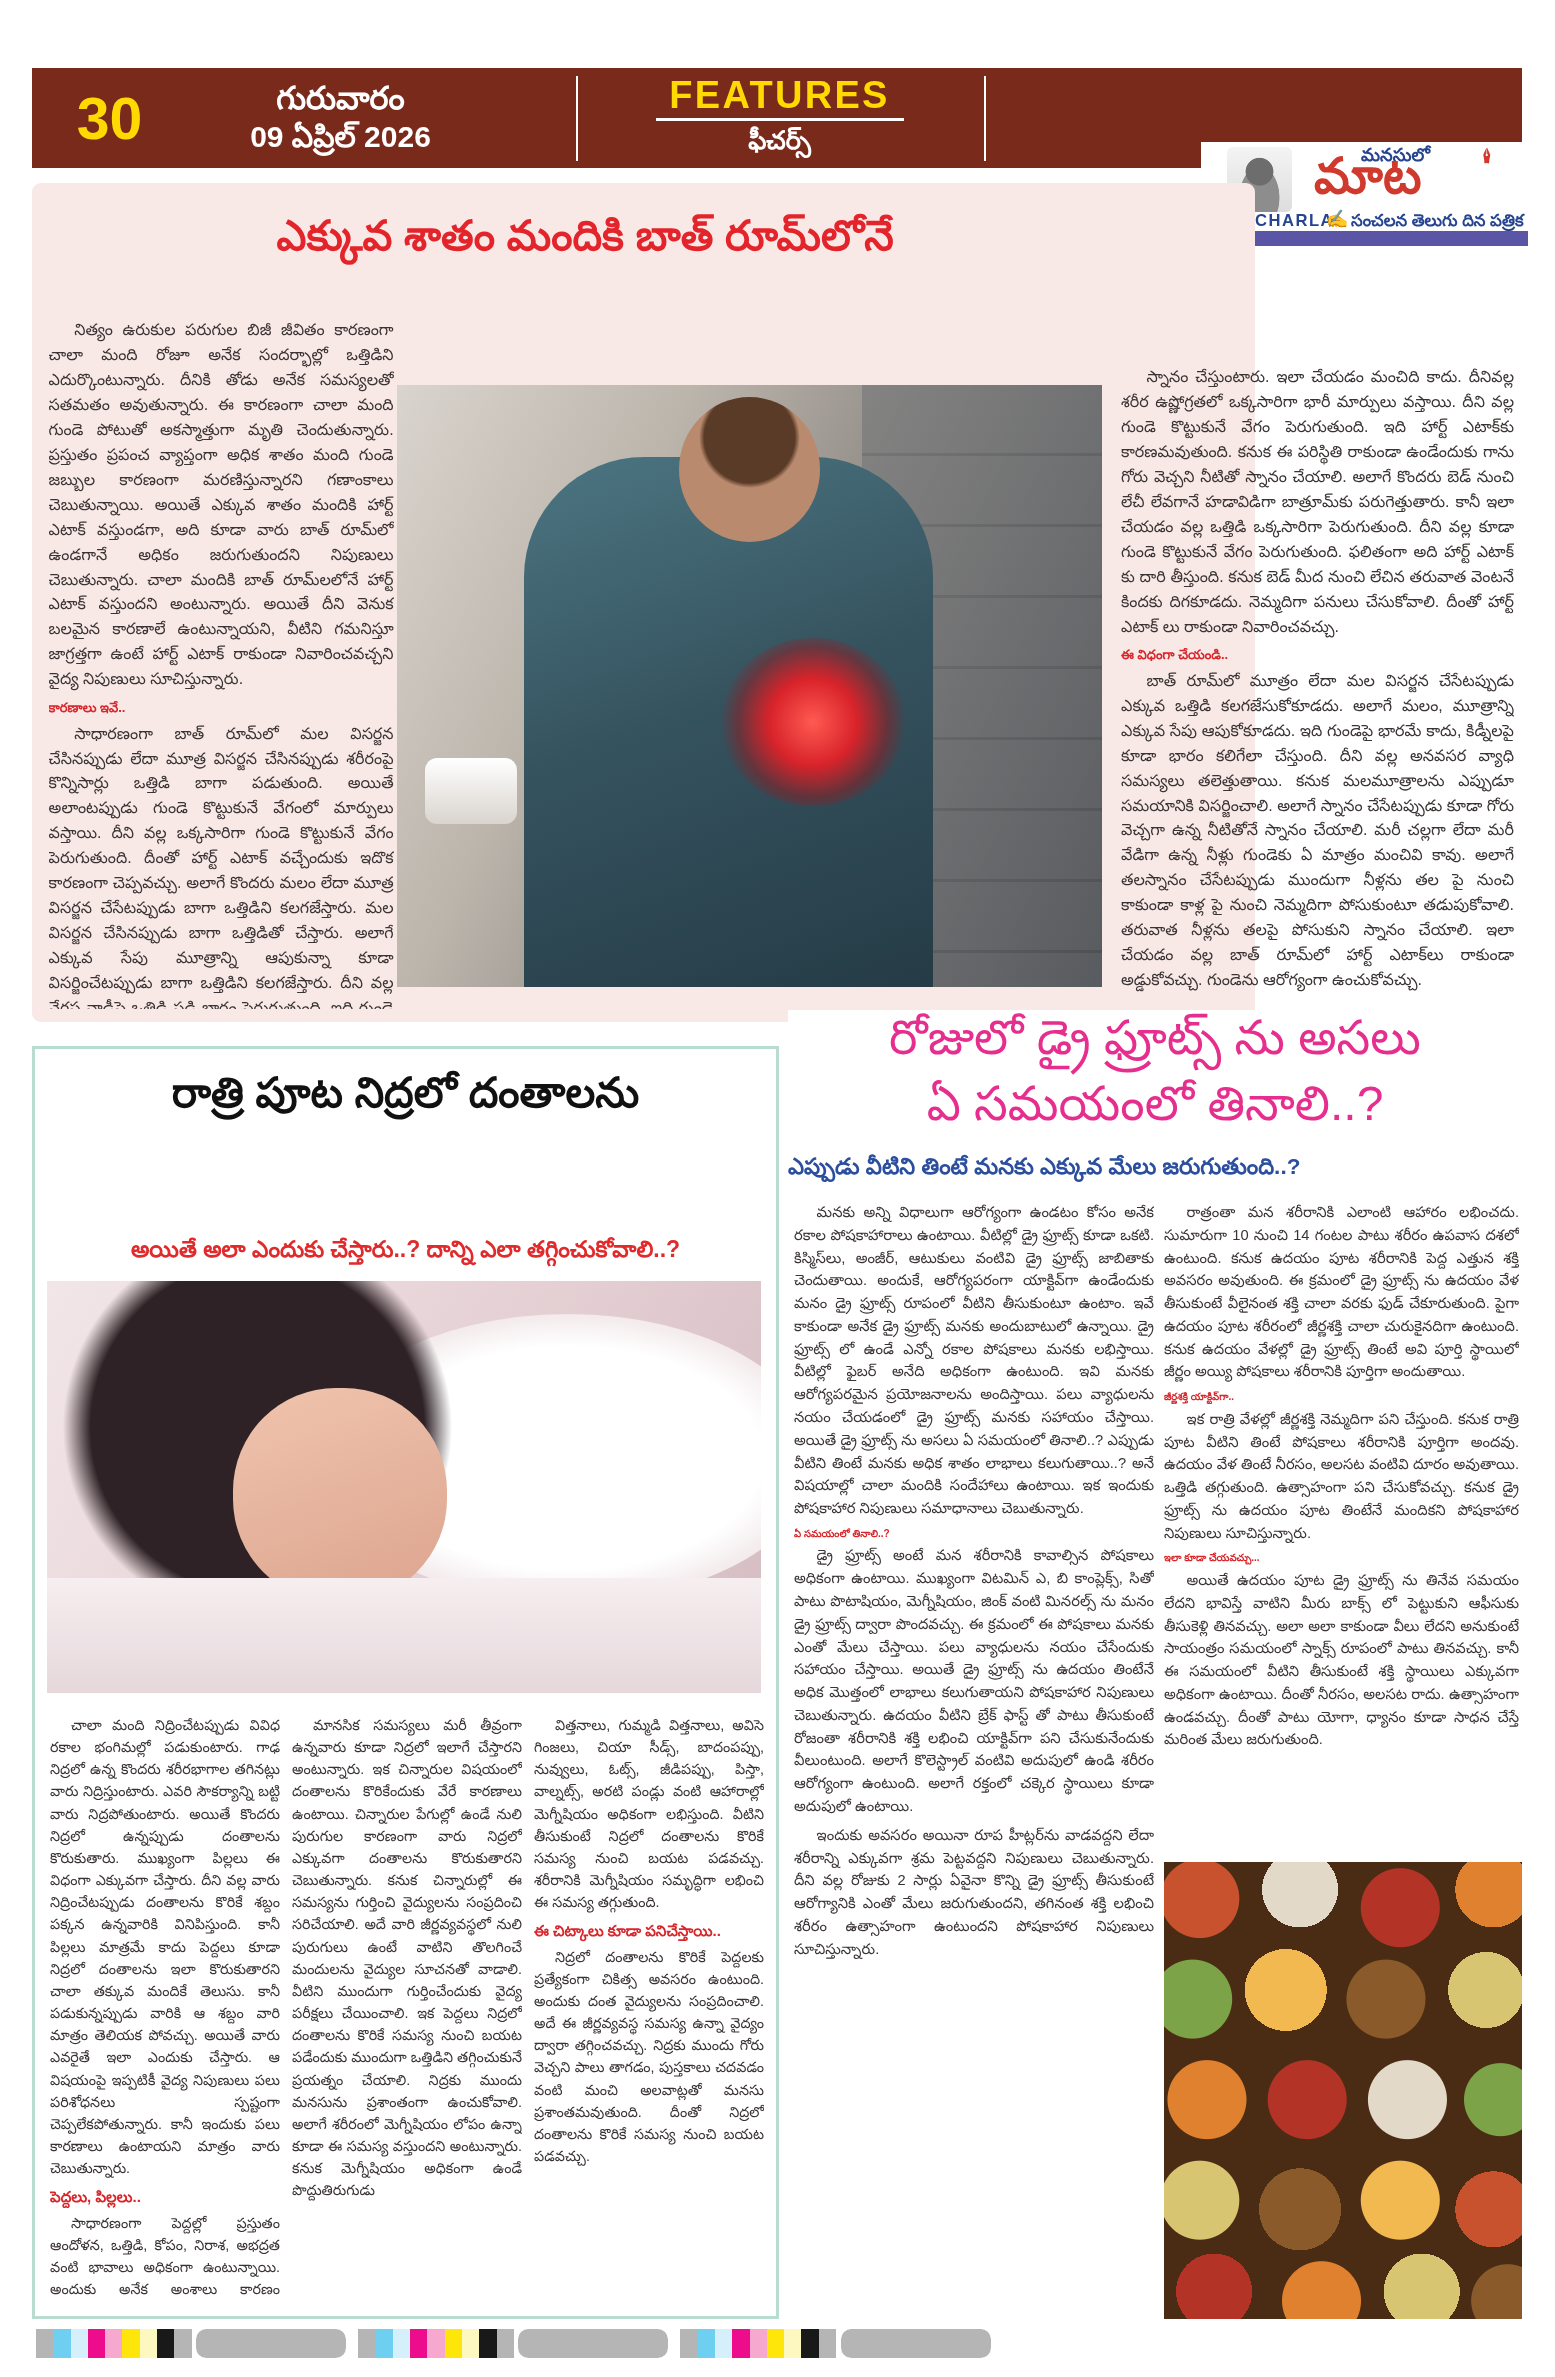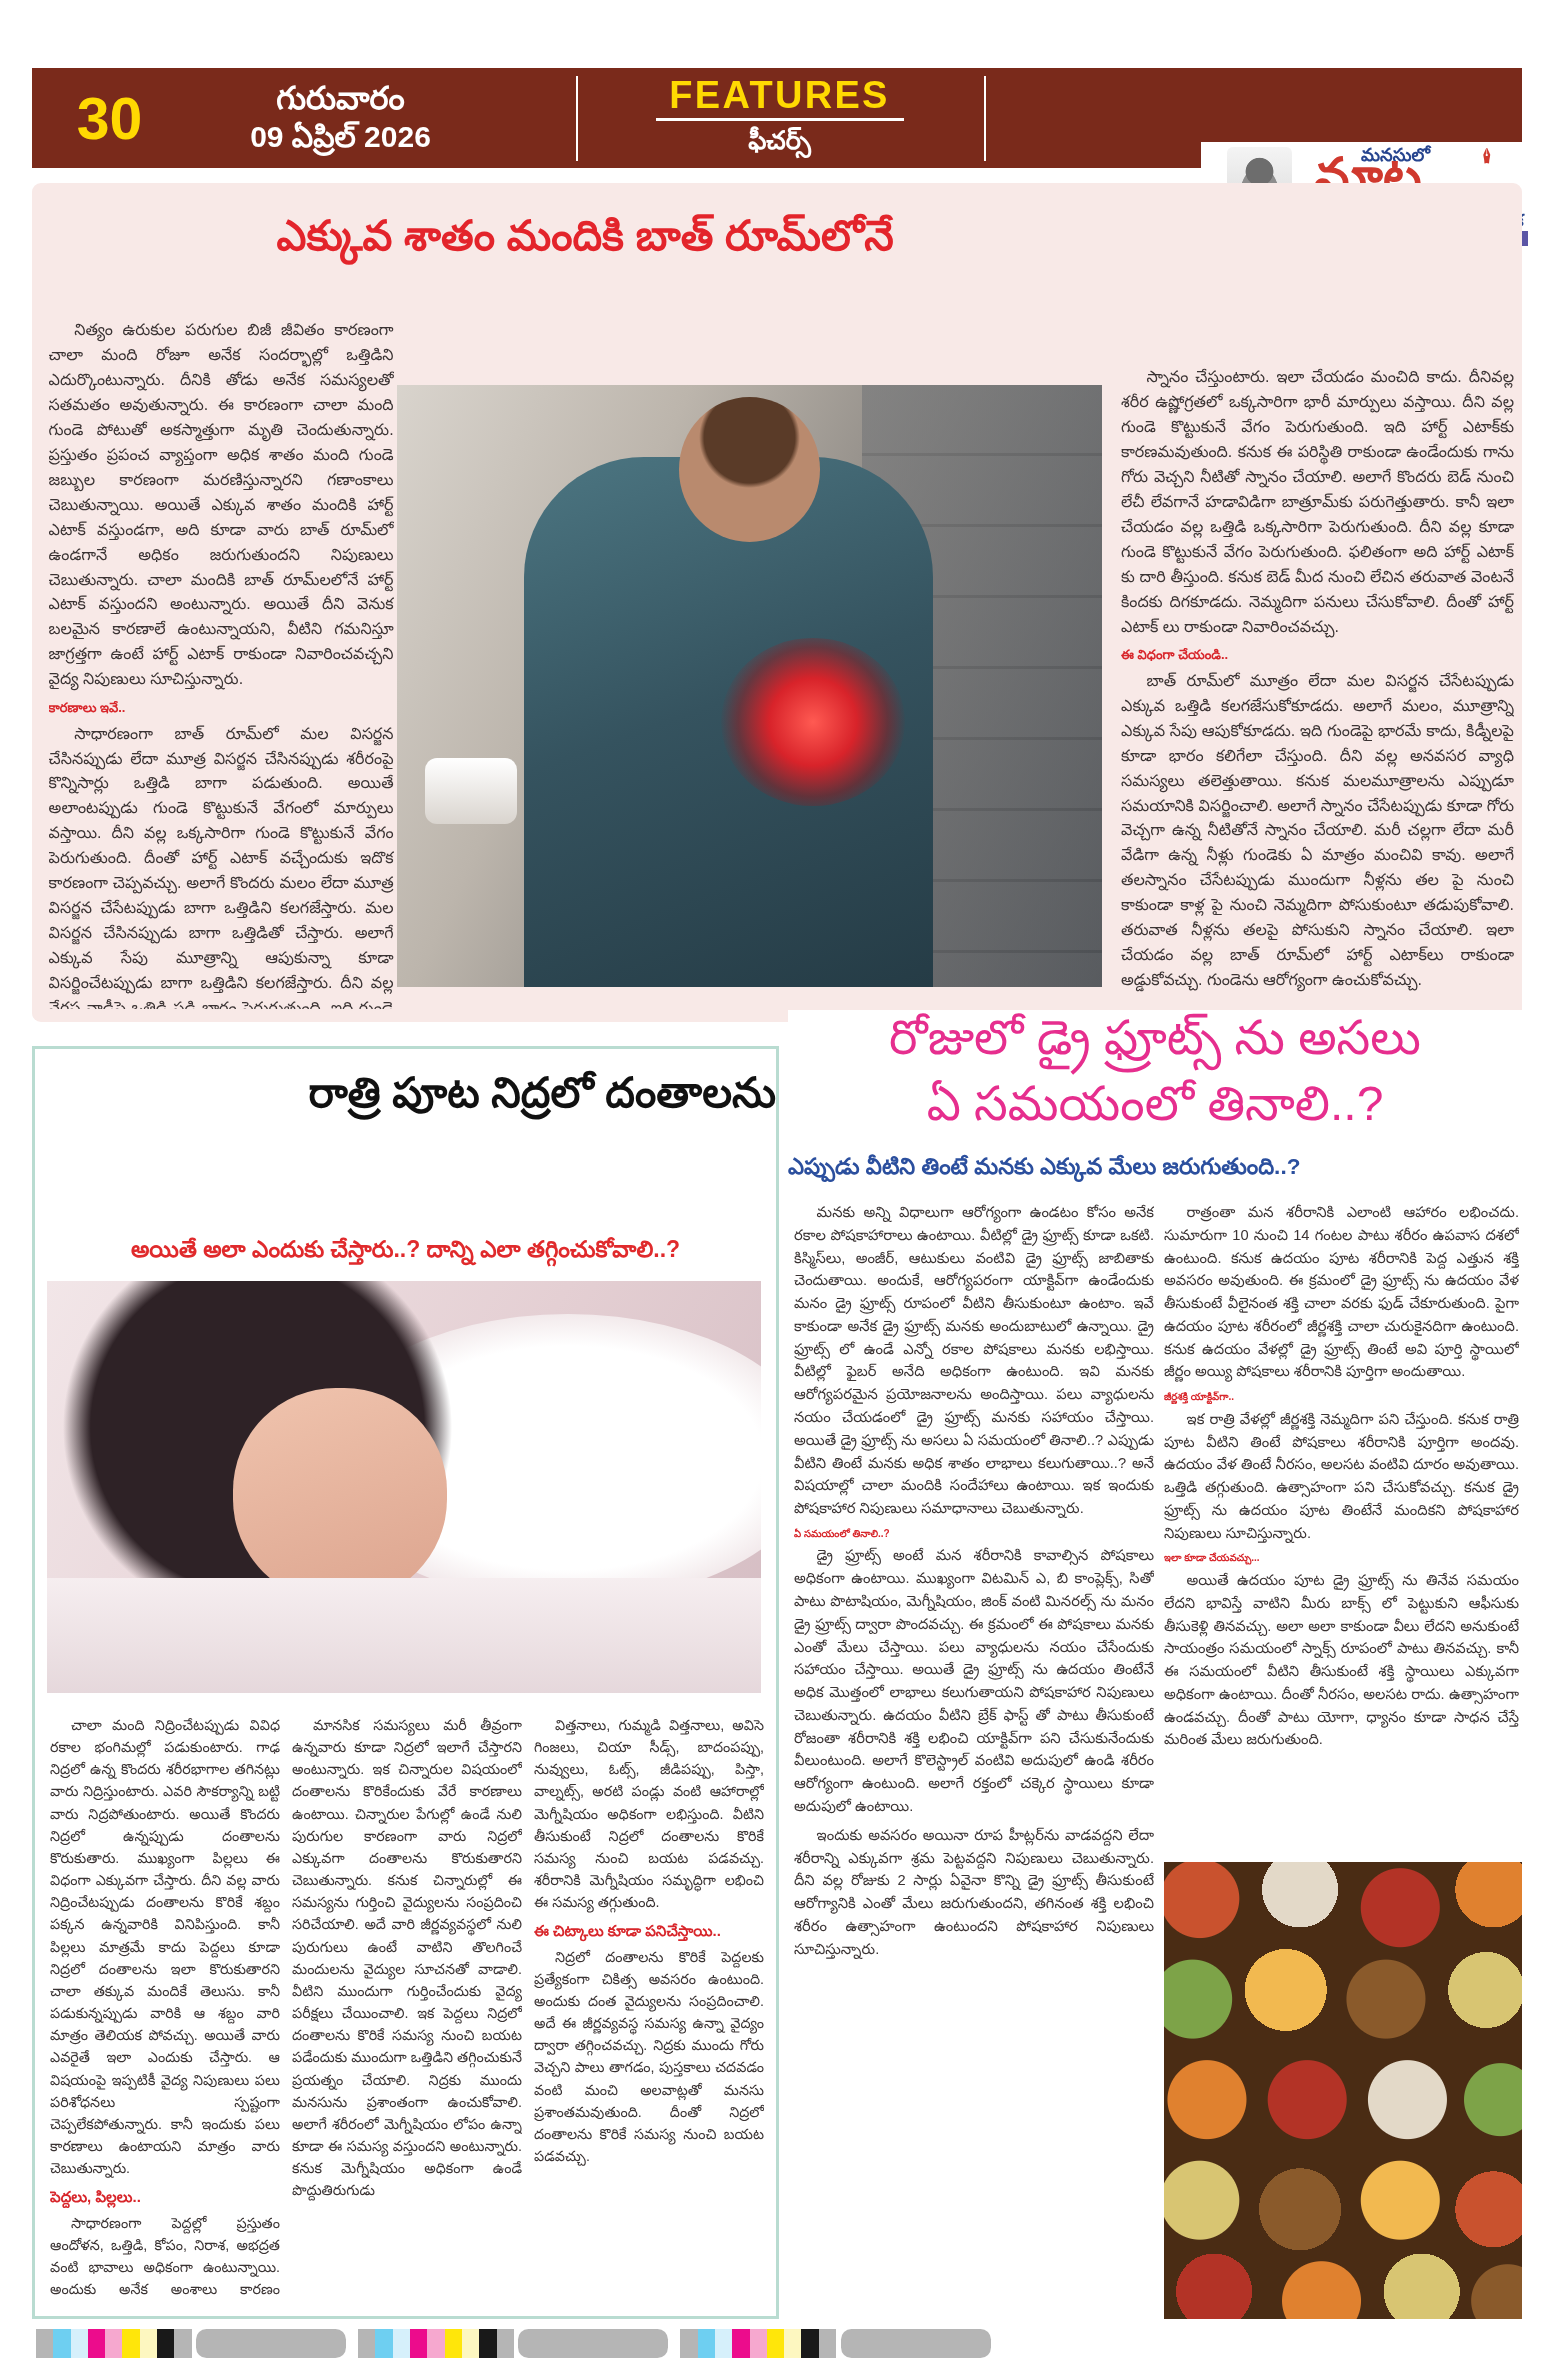--- a/index.html
+++ b/index.html
@@ -27,21 +27,21 @@
                        linear-gradient(#f4f4f4,#dddddd);}
   .brand-top{position:absolute;left:160px;top:3px;font-size:18px;font-weight:bold;color:#27458f;}
   .brand-nib{position:absolute;left:277px;top:0px;font-size:22.6px;color:#d0392e;transform:rotate(-90deg);}
   .brand-main{position:absolute;left:113px;top:9px;font-size:50px;font-weight:bold;color:#d0392e;line-height:50px;}
   .publisher{position:absolute;left:13.5px;top:69px;font-size:16.6px;font-weight:bold;color:#27458f;letter-spacing:1.5px;}
   .pen-ico{position:absolute;left:125px;top:66px;font-size:18px;color:#27458f;}
   .tagline{position:absolute;left:150px;top:69px;font-size:16.6px;font-weight:bold;color:#27458f;}
   .logo-strip{position:absolute;left:10.5px;bottom:-10.5px;width:316px;height:15px;background:#5b55a5;}
 
   
-  .art1{position:absolute;left:32px;top:183px;width:1490px;height:839px;
+  .art1{position:absolute;left:32px;top:183px;width:1223px;height:839px;
         background:#f8e9e7;border-radius:9px;}
   .a1-h1{position:absolute;left:22.6px;top:29px;width:1061px;text-align:center;
          font-size:42px;font-weight:bold;color:#e3242b;}
   .a1-h2{position:absolute;left:7.5px;top:89px;width:1091px;text-align:center;
          font-size:53px;font-weight:bold;color:#e3242b;}
   .a1-side{position:absolute;left:1098px;top:12px;width:380px;
            font-size:38px;font-weight:bold;color:#141414;line-height:52px;}
   .a1-colL{position:absolute;left:16.6px;top:135px;width:345px;height:691px;overflow:hidden;
            font-size:16px;line-height:1.56;color:#3a3333;text-align:justify;}
   .a1-colR{position:absolute;left:1089px;top:182px;width:393px;height:647px;overflow:hidden;
@@ -58,21 +58,21 @@
   .p1-head{position:absolute;left:40%;top:2%;width:20%;height:24%;border-radius:50%;
            background:radial-gradient(circle at 50% 28%, #5a3b28 0 36%, #b98a6e 40% 100%);}
   .p1-heart{position:absolute;left:46%;top:42%;width:26%;height:28%;border-radius:50%;
             background:radial-gradient(circle,#ff5a52 0%,#d8232a 35%,rgba(160,20,24,.45) 60%,transparent 75%);}
   .p1-tproll{position:absolute;left:4%;top:62%;width:13%;height:11%;border-radius:12px;
              background:linear-gradient(#ffffff,#d9d4ce);}
 
   
   .art2{position:absolute;left:32px;top:1046px;width:747px;height:1273px;background:#ffffff;
         border:3px solid #b9dcd1;box-sizing:border-box;}
-  .a2-h1{position:absolute;left:0;top:19.6px;width:100%;text-align:right;
+  .a2-h1{position:absolute;left:0;top:19.6px;width:100%;text-align:center;
          font-size:42px;font-weight:bold;color:#111111;}
   .a2-h2{position:absolute;left:0;top:72px;width:100%;text-align:center;
          font-size:75px;font-weight:900;color:#111111;}
   .a2-sub{position:absolute;left:0;top:187px;width:100%;text-align:center;
           font-size:23px;font-weight:bold;color:#e02a2c;}
   .photo2{position:absolute;left:12px;top:232px;width:714px;height:412px;overflow:hidden;
           background:linear-gradient(120deg,#f2e6e8 0%,#e4cfd3 55%,#d4bcc2 100%);}
   .p2-pillow{position:absolute;left:38%;top:8%;width:70%;height:70%;border-radius:50%;
              background:radial-gradient(ellipse,#ffffff 0 55%,#efe4e6 75%,transparent 80%);}
   .p2-hair{position:absolute;left:2%;top:-12%;width:55%;height:95%;border-radius:50%;

